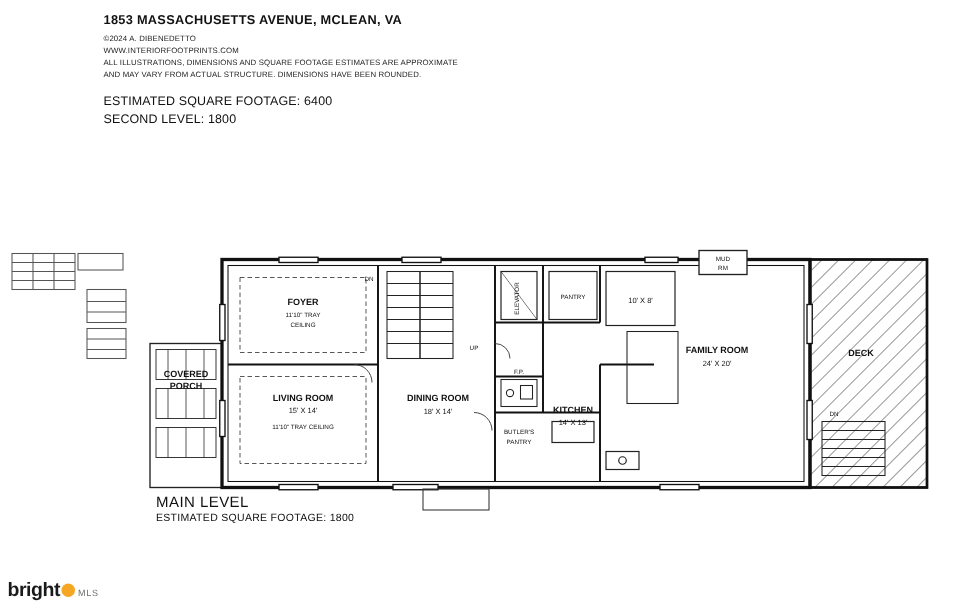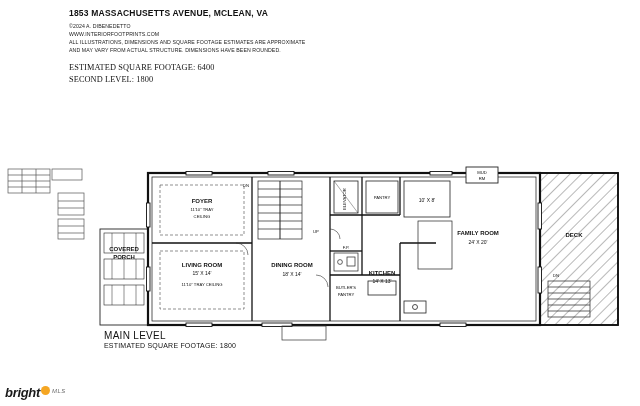--- a/index.html
+++ b/index.html
@@ -41,21 +41,20 @@
   }
   #sqft-block {
     margin-top: 8px;
   }
   .sqft-line {
     font-size: 8.3px;
     line-height: 1.36;
     letter-spacing: 0.1px;
     text-transform: uppercase;
     white-space: nowrap;
-    font-family: Liberation Serif, serif;
   }
 
   
   #plan {
     position: absolute;
     left: 0;
     top: 155px;
     width: 640px;
     height: 200px;
   }
@@ -90,21 +89,21 @@
     text-transform: uppercase;
     margin-top: 1px;
   }
 
   
   #mls {
     position: absolute;
     left: 5px;
     bottom: 6px;
     display: flex;
-    font-style: italic;
+    align-items: center;
   }
   #mls-word {
     font-size: 13px;
     font-weight: bold;
     color: #1a1a1a;
     letter-spacing: -0.3px;
   }
   #mls-dot {
     display: inline-block;
     width: 9px;

